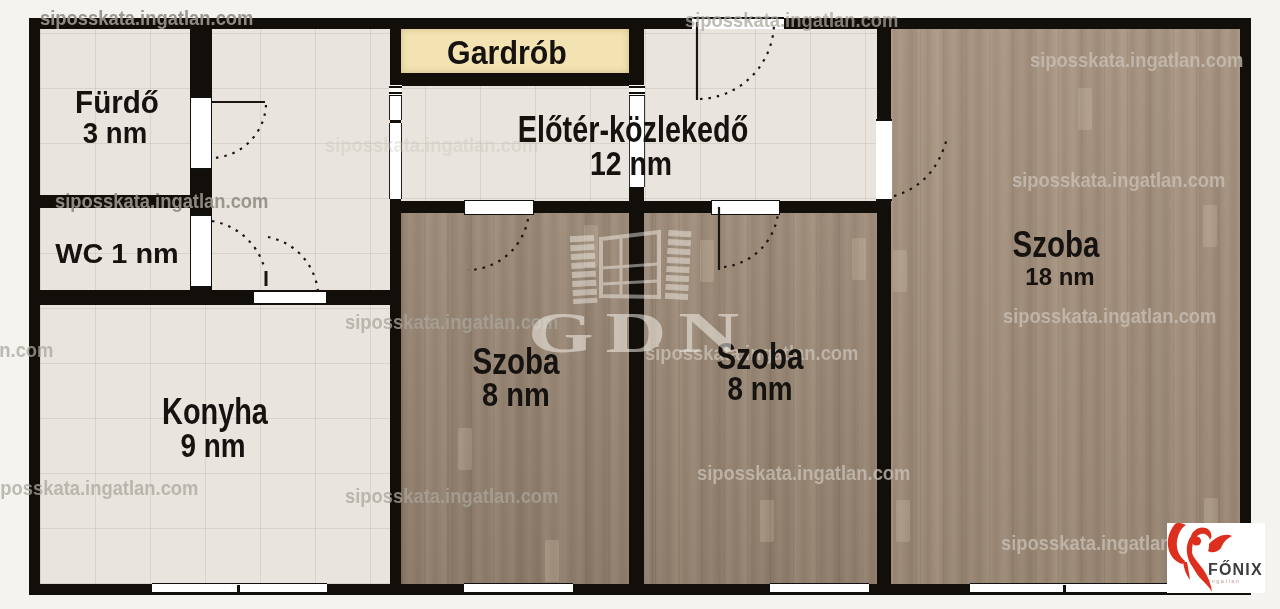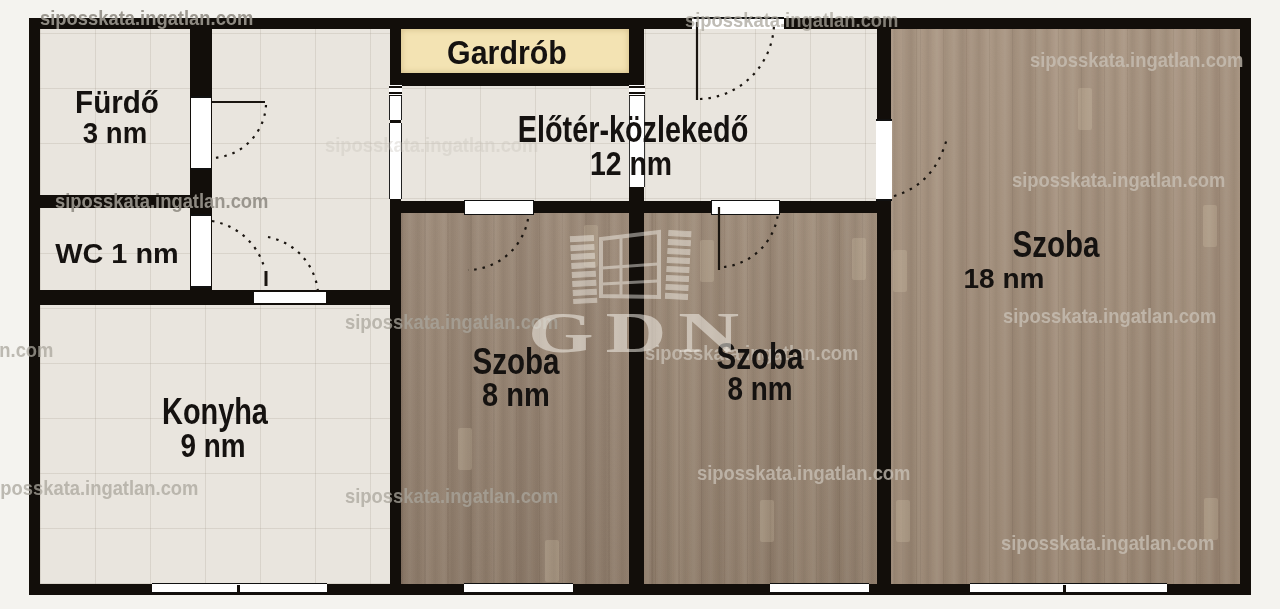--- a/index.html
+++ b/index.html
@@ -130,21 +130,21 @@
   <div class="lbl" style="left:215px;top:393px;font-size:37px;transform:translateX(-50%) scaleX(0.78);">Konyha</div>
   <div class="lbl" style="left:213px;top:429px;font-size:33px;transform:translateX(-50%) scaleX(0.845);">9 nm</div>
   <div class="lbl" style="left:507px;top:36px;font-size:33px;transform:translateX(-50%) scaleX(0.92);">Gardrób</div>
   <div class="lbl" style="left:633px;top:112px;font-size:36px;transform:translateX(-50%) scaleX(0.80);">Előtér-közlekedő</div>
   <div class="lbl" style="left:631px;top:147px;font-size:33px;transform:translateX(-50%) scaleX(0.86);">12 nm</div>
   <div class="lbl" style="left:516px;top:344px;font-size:36px;transform:translateX(-50%) scaleX(0.82);">Szoba</div>
   <div class="lbl" style="left:516px;top:378px;font-size:33px;transform:translateX(-50%) scaleX(0.88);">8 nm</div>
   <div class="lbl" style="left:760px;top:339px;font-size:36px;transform:translateX(-50%) scaleX(0.82);">Szoba</div>
   <div class="lbl" style="left:760px;top:372px;font-size:33px;transform:translateX(-50%) scaleX(0.845);">8 nm</div>
   <div class="lbl" style="left:1056px;top:227px;font-size:36px;transform:translateX(-50%) scaleX(0.82);">Szoba</div>
-  <div class="lbl" style="left:1004px;top:265px;font-size:28px;transform:translateX(-50%) scaleX(1.0);">18 nm</div>
+  <div class="lbl" style="left:1060px;top:265px;font-size:24px;transform:translateX(-50%) scaleX(1.0);">18 nm</div>
 
   <svg class="ov" width="1280" height="609" viewBox="0 0 1280 609" style="opacity:0.46;">
     <g stroke="#f6f3ec" fill="#f6f3ec">
       <g transform="rotate(-3 583 268)">
         <rect x="572" y="236" width="23" height="5"></rect>
           <rect x="572" y="245" width="23" height="5"></rect>
         <rect x="572" y="254" width="23" height="5"></rect>
           <rect x="572" y="263" width="23" height="5"></rect>
         <rect x="572" y="272" width="23" height="5"></rect>
           <rect x="572" y="281" width="23" height="5"></rect>
@@ -164,13 +164,28 @@
           <rect x="667" y="258" width="22" height="5"></rect>
         <rect x="667" y="267" width="22" height="5"></rect>
           <rect x="667" y="276" width="22" height="5"></rect>
         <rect x="667" y="285" width="22" height="5"></rect>
           <rect x="667" y="294" width="22" height="5"></rect>
       </g>
     </g>
   </svg>
   <div class="abs" style="left:528px;top:300px;font-family:'Liberation Serif',serif;font-weight:bold;font-size:57px;letter-spacing:8px;color:rgba(242,239,232,0.55);transform:scaleX(1.48);transform-origin:0 0;">GDN</div>
 
+  <div class="abs" style="left:1167px;top:523px;width:98px;height:70px;background:#fff;">
+    <svg width="98" height="70" viewBox="0 0 98 70">
+      <g fill="#dd2f1e">
+        <path d="M8,1 C3,7 0,15 1,23 C2,32 8,39 15,41 C17,40 18,39 18,38 C12,33 9,26 10,18 C11,11 14,5 19,2 C15,0 11,-1 8,1 Z"></path>
+        <path d="M26,11 C21,16 19,23 20,30 C21,38 25,45 31,49 L33,47 C28,42 25,36 25,29 C25,23 26,17 29,13 Z"></path>
+        <path d="M24,13 C27,5 36,2 42,7 C45,10 45,14 43,17 C42,13 38,10 34,11 C30,12 28,15 29,19 Z"></path>
+        <circle cx="29.5" cy="18" r="4.6"></circle>
+        <path d="M42,21 C50,12 60,10 65,13 C59,16 56,20 54,25 C50,30 44,30 41,28 C42,26 42,23 42,21 Z"></path>
+        <path d="M22,30 C23,40 28,50 35,57 C39,61 43,65 45,69 C44,61 41,53 36,46 C30,38 25,33 25,29 Z"></path>
+        <path d="M16,39 C17,46 19,52 23,57 C22,50 21,44 20,39 Z"></path>
+      </g>
+      <text x="41" y="52" font-family="Liberation Sans, sans-serif" font-weight="bold" font-size="16" letter-spacing="1.2" fill="#3d3d3f">FŐNIX</text>
+      <text x="42" y="59.5" font-family="Liberation Sans, sans-serif" font-size="5.5" letter-spacing="1.5" fill="#c49a92">ingatlan</text>
+    </svg>
+  </div>
 </div>
 
 </body></html>

